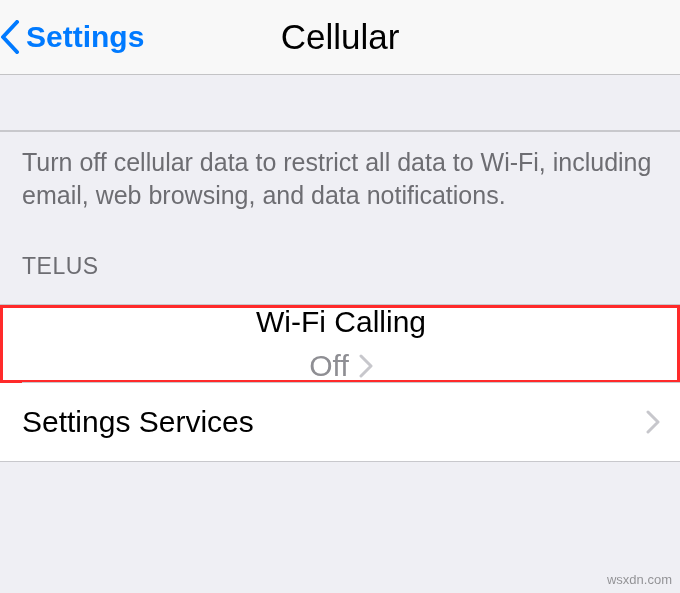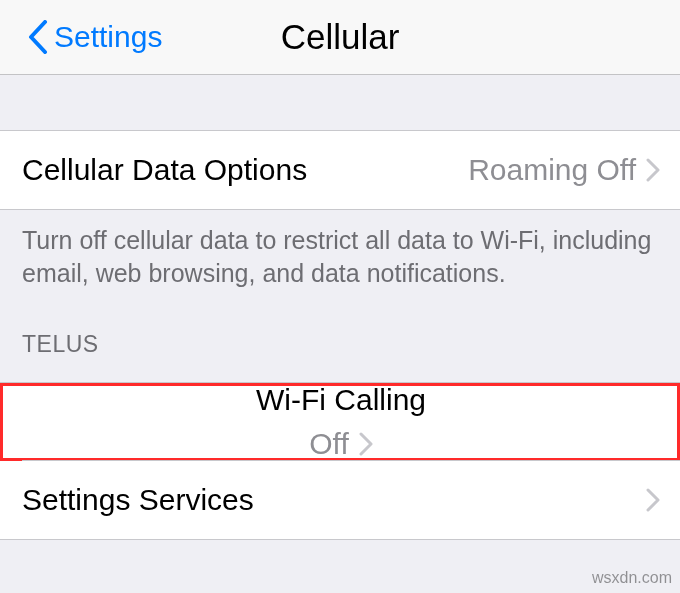--- a/index.html
+++ b/index.html
@@ -20,24 +20,24 @@
       height: 75px;
       background: #f8f8f8;
       border-bottom: 1px solid #c3c3c5;
       display: flex;
       align-items: center;
       position: relative;
     }
     .back-button {
       display: flex;
       align-items: center;
-      padding-left: 28px;
+      padding-left: 0;
       color: #007aff;
       font-size: 30px;
-      font-weight: 400;
+      font-weight: 700;
       cursor: pointer;
     }
     .back-chevron {
       width: 20px;
       height: 34px;
       margin-right: 6px;
     }
     .nav-title {
       position: absolute;
       left: 50%;
@@ -125,21 +125,21 @@
     }
     .highlight-box {
       outline: 3px solid #ff2a2a;
       outline-offset: -3px;
       flex-direction: column;
     }
     .watermark {
       position: absolute;
       right: 8px;
       bottom: 6px;
-      font-size: 16px;
+      font-size: 13px;
       color: rgba(0,0,0,0.4);
       font-family: Arial, sans-serif;
       margin-left: 32px;
     }
   </style>
 </head>
 <body>
 
 <div class="nav-bar">
   <div class="back-button">
@@ -147,29 +147,20 @@
       <polyline points="17,2 3,17 17,32" fill="none" stroke="#007aff" stroke-width="4" stroke-linecap="round" stroke-linejoin="round"></polyline>
     </svg>
     <span>Settings</span>
   </div>
   <div class="nav-title">Cellular</div>
 </div>
 
 <div class="spacer-top"></div>
 
 <div class="group">
-  <div class="row">
-    <div class="row-label">Cellular Data Options</div>
-    <div class="row-right">
-      <div class="row-value">Roaming Off</div>
-      <svg class="chevron-right" viewBox="0 0 14 24">
-        <polyline points="2,2 12,12 2,22" fill="none" stroke="#c7c7cc" stroke-width="3" stroke-linecap="round" stroke-linejoin="round"></polyline>
-      </svg>
-    </div>
-  </div>
 </div>
 
 <div class="footer-text">Turn off cellular data to restrict all data to Wi-Fi, including email, web browsing, and data notifications.</div>
 
 <div class="section-header">TELUS</div>
 
 <div class="group">
   <div class="row highlight-box">
     <div class="row-label">Wi-Fi Calling</div>
     <div class="row-right">

